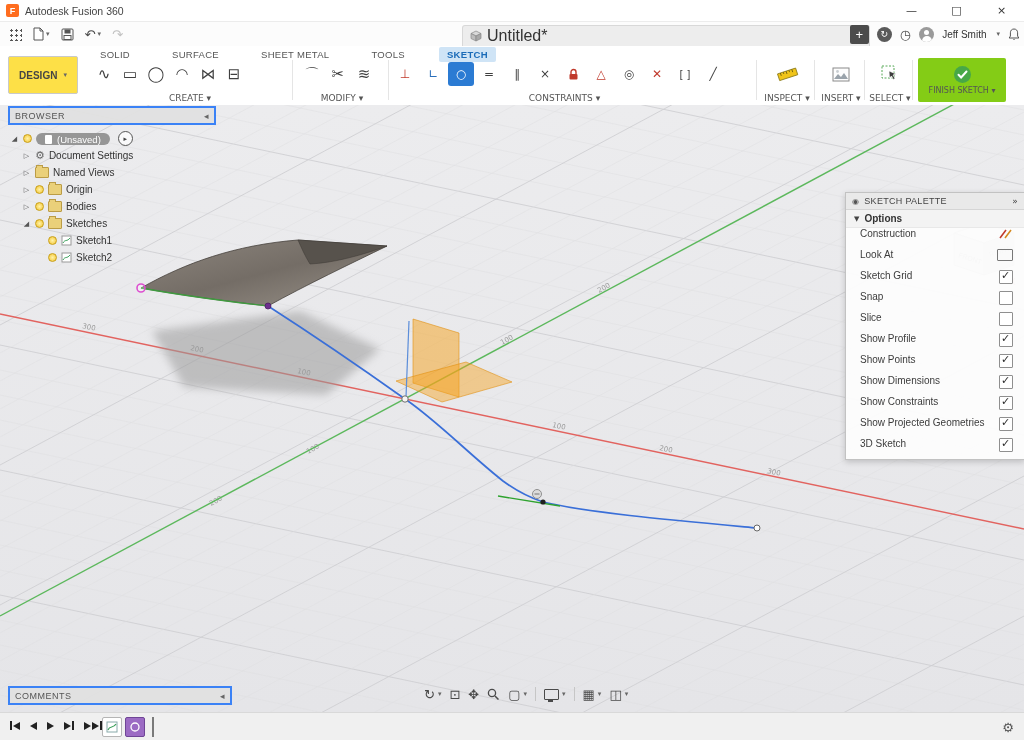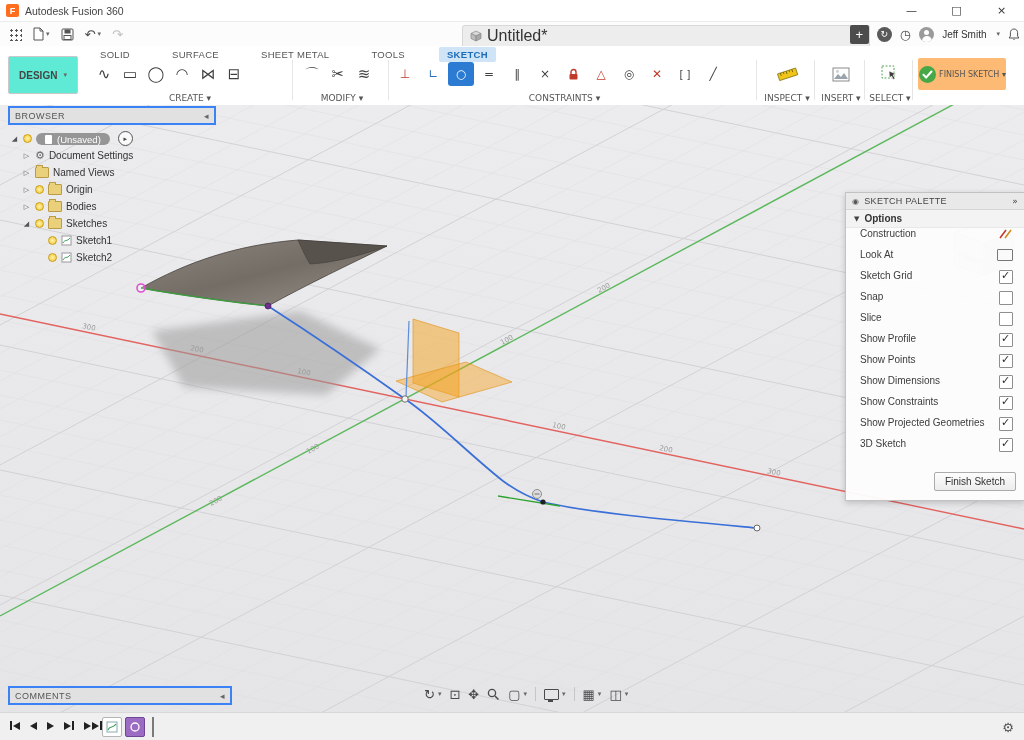--- a/index.html
+++ b/index.html
@@ -40,34 +40,34 @@
   .avatar::before{content:"";position:absolute;left:5px;top:3px;width:5px;height:5px;border-radius:50%;background:#fff}
   .avatar::after{content:"";position:absolute;left:2.5px;top:9px;width:10px;height:6px;border-radius:5px 5px 0 0;background:#fff}
   .uname{font-size:10px;color:#333}
 
   
   .ribbonband{position:absolute;top:46px;left:0;right:0;height:59px;background:#fff;border-bottom:1px solid #dcdcdc}
   .tabs{position:absolute;top:46px;left:92px;height:16px;display:flex;gap:26px;align-items:center;z-index:2}
   .tab{font-size:9.5px;color:#555;letter-spacing:.3px;padding:2px 8px;border-radius:2px;cursor:pointer;white-space:nowrap}
   .tab.active{background:#cfe4f6;color:#1a6bb8;font-weight:bold}
   .design{position:absolute;left:8px;top:56px;width:68px;height:36px;border:1px solid #c9c9c9;border-radius:2px;
-          background:#5eead4;display:flex;align-items:center;justify-content:center;font-size:10px;font-weight:bold;
+          background:#fde047;display:flex;align-items:center;justify-content:center;font-size:10px;font-weight:bold;
           color:#454545;gap:4px;z-index:2;cursor:pointer}
   .grp{position:absolute;top:62px;height:40px;z-index:2}
   .grp .ics{display:flex;gap:2px}
   .grp .lbl{position:absolute;bottom:-1px;left:0;right:0;text-align:center;font-size:9px;color:#555;
             font-family:"DejaVu Sans",sans-serif;white-space:nowrap;cursor:pointer}
   .g-icon{width:24px;height:24px;display:flex;align-items:center;justify-content:center;font-size:15px;
           color:#3f3f3f;font-family:"DejaVu Sans",sans-serif;border-radius:2px;cursor:pointer}
   .g-icon.sm{font-size:12px;width:26px}
   .g-icon.red{color:#c0392b}.g-icon.blue{color:#2a6fbb}
   .g-icon.act{background:#2b7bd3;color:#fff;border-radius:3px}
   .vsep{position:absolute;top:60px;height:40px;width:1px;background:#e5e5e5;z-index:2}
-  .finish{position:absolute;left:918px;top:58px;width:88px;height:32px;background:#fdba74;border-radius:2px;
-          display:flex;flex-direction:row;align-items:center;justify-content:center;gap:2px;z-index:2;cursor:pointer}
+  .finish{position:absolute;left:918px;top:58px;width:88px;height:44px;background:#84cc16;border-radius:2px;
+          display:flex;flex-direction:column;align-items:center;justify-content:center;gap:2px;z-index:2;cursor:pointer}
   .finish .lbl{font-size:8px;color:#555;font-family:"DejaVu Sans",sans-serif;white-space:nowrap}
 
   
   .canvas{position:absolute;left:0;top:105px;width:1024px;height:607px;
           background:linear-gradient(#ececee,#e5e5e8);overflow:hidden}
   #scene{position:absolute;inset:0}
   .vcube{position:absolute;left:944px;top:106px;z-index:4;cursor:pointer}
 
   
   .browser{position:absolute;left:8px;top:106px;width:208px;z-index:5}
@@ -618,23 +618,20 @@
     </div>
     <div class="prow">
       <span class="plab">Show Projected Geometries</span>
       <span class="checkbox on"></span>
     </div>
     <div class="prow">
       <span class="plab">3D Sketch</span>
       <span class="checkbox on"></span>
     </div>
 
-    <div class="pfoot">
-      <button class="pbtn">Finish Sketch</button>
-    </div>
   </div>
 
   <div class="comments">
     <div class="hdrbar">
       <span>COMMENTS</span>
       <span class="sp"></span>
       <span class="col glyph">◂</span>
     </div>
   </div>
 

